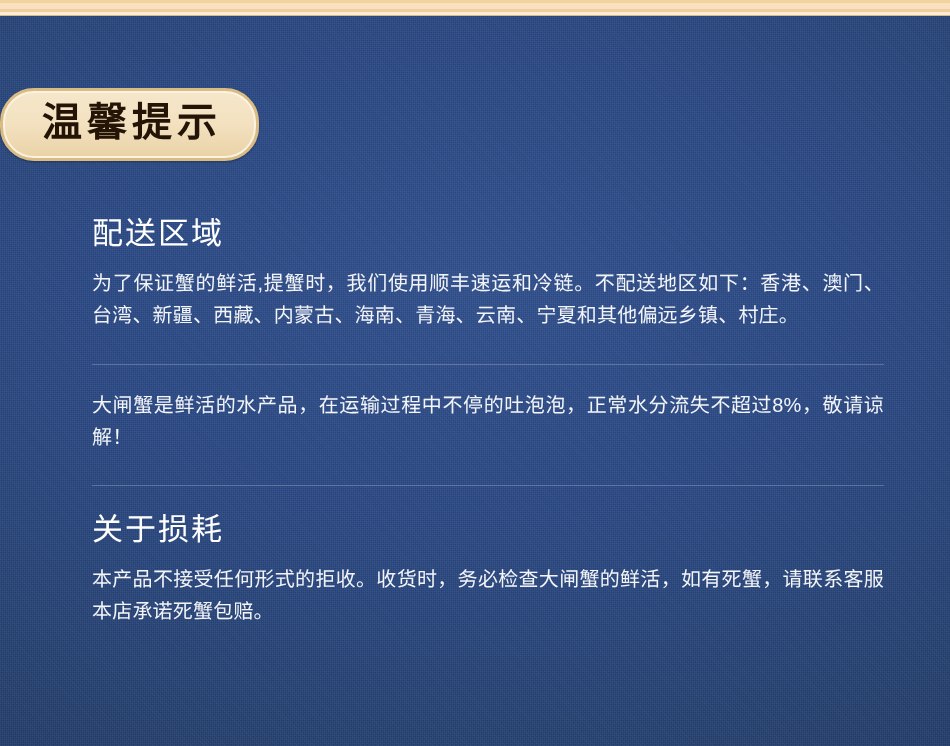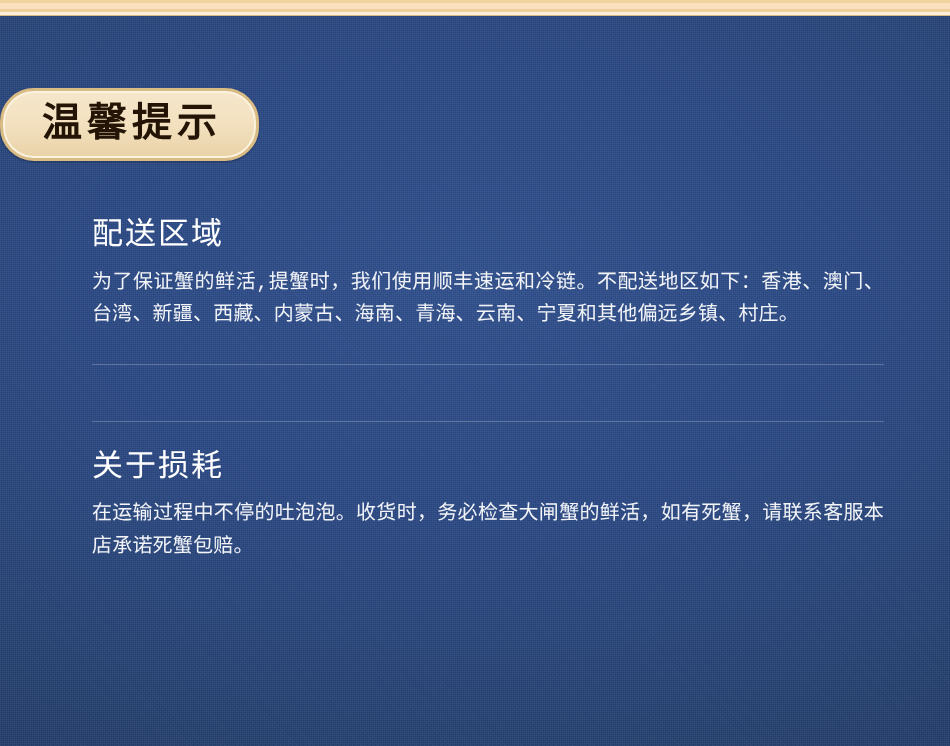--- a/index.html
+++ b/index.html
@@ -112,21 +112,21 @@
   .sec-heading {
     font-family: "DejaVu Sans", "Liberation Sans", sans-serif;
     font-size: 31px;
     font-weight: 400;
     letter-spacing: 2px;
     color: #ffffff;
     margin: 0 0 14px 0;
     line-height: 1.25;
   }
   .sec-body {
-    font-family: Liberation Mono, monospace;
+    font-family: Liberation Sans, sans-serif;
     font-size: 20px;
     font-weight: 400;
     line-height: 1.62;
     color: #f2f4f8;
     margin: 0;
     letter-spacing: 0.2px;
     text-align: justify;
     text-justify: inter-character;
   }
 </style>
@@ -152,23 +152,24 @@
   <div class="content">
 
     <div class="section sec-1">
       <h2 class="sec-heading">配送区域</h2>
       <p class="sec-body">为了保证蟹的鲜活,提蟹时，我们使用顺丰速运和冷链。不配送地区如下：香港、澳门、台湾、新疆、西藏、内蒙古、海南、青海、云南、宁夏和其他偏远乡镇、村庄。</p>
     </div>
 
     <div class="divider"></div>
 
     <div class="section sec-2">
+      <p class="sec-body">大闸蟹是鲜活的水产品，在运输过程中不停的吐泡泡，正常水分流失不超过8%，敬请谅解！</p>
     </div>
 
     <div class="divider"></div>
 
     <div class="section sec-3">
       <h2 class="sec-heading">关于损耗</h2>
-      <p class="sec-body">在运输过程中不停的吐泡泡。收货时，务必检查大闸蟹的鲜活，如有死蟹，请联系客服本店承诺死蟹包赔。</p>
+      <p class="sec-body">本产品不接受任何形式的拒收。收货时，务必检查大闸蟹的鲜活，如有死蟹，请联系客服本店承诺死蟹包赔。</p>
     </div>
 
   </div>
 </div>
 
 </body></html>

